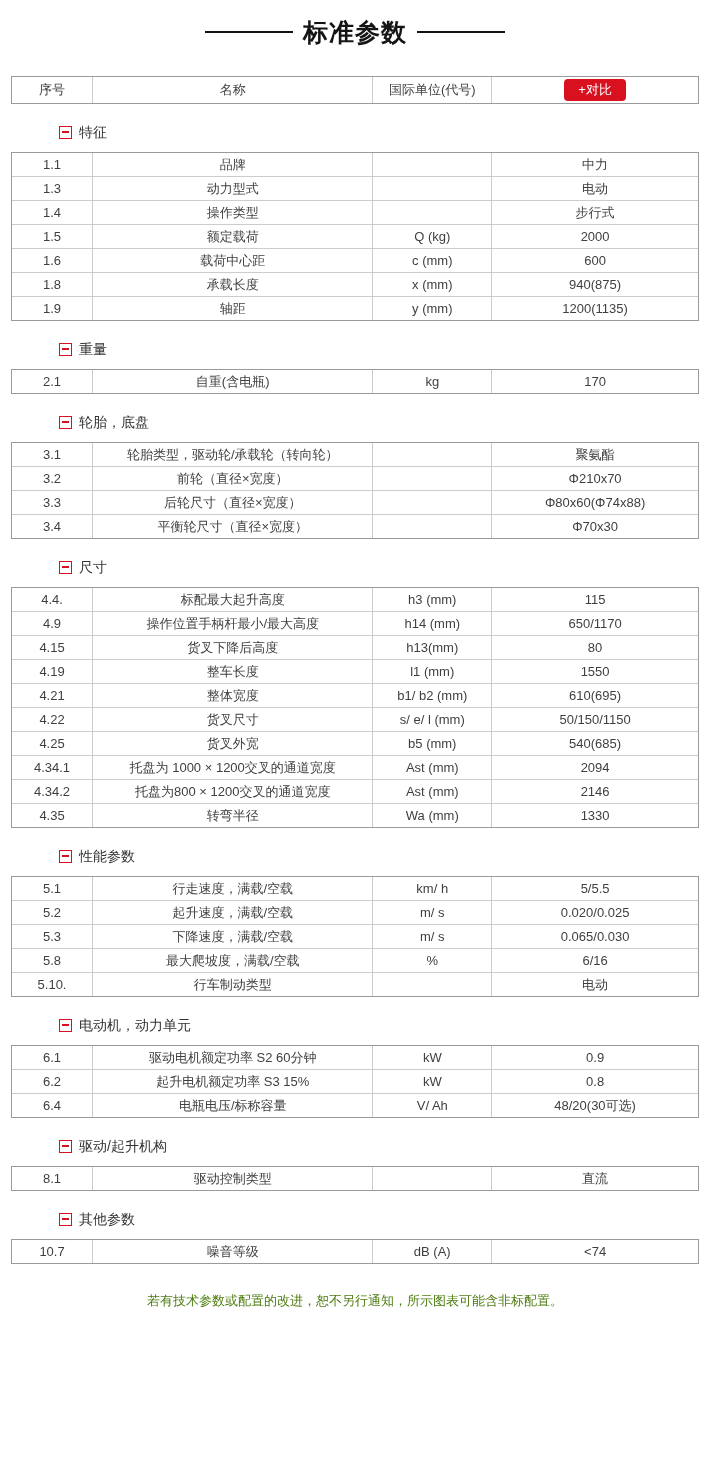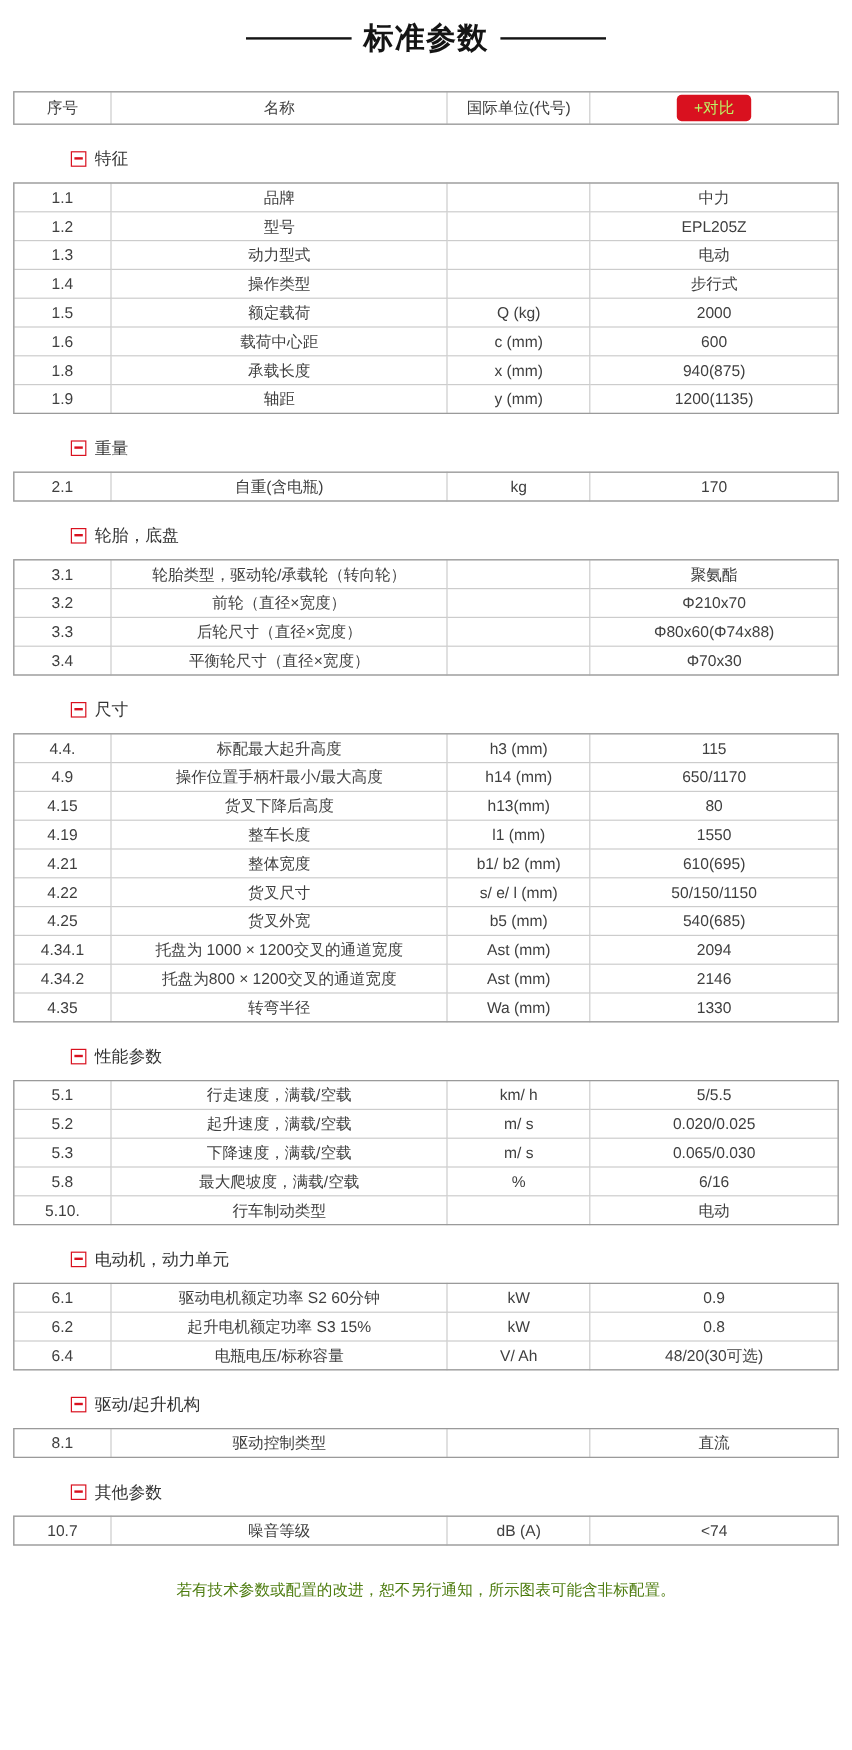--- a/index.html
+++ b/index.html
@@ -59,21 +59,21 @@
   }
   col.c1 { width: 11.8%; }
   col.c2 { width: 40.8%; }
   col.c3 { width: 17.3%; }
   col.c4 { width: 30.1%; }
   table.header-table td { height: 14px; }
   
   .compare-btn {
     display: inline-block;
     background: var(--accent);
-    color: #bef264;
+    color: #ffffff;
     border: none;
     border-radius: 4px;
     font-size: 13px;
     line-height: 17px;
     padding: 2px 14px 3px;
     cursor: pointer;
     font-family: inherit;
   }
   
   .section-header {
@@ -158,26 +158,20 @@
             <col class="c4">
           </colgroup>
       <tbody>
   <tr>
     <td>1.1</td>
     <td>品牌</td>
     <td></td>
     <td>中力</td>
   </tr>
 
-  <tr>
-    <td>1.2</td>
-    <td>型号</td>
-    <td></td>
-    <td>EPL205Z</td>
-  </tr>
 
   <tr>
     <td>1.3</td>
     <td>动力型式</td>
     <td></td>
     <td>电动</td>
   </tr>
 
   <tr>
     <td>1.4</td>

